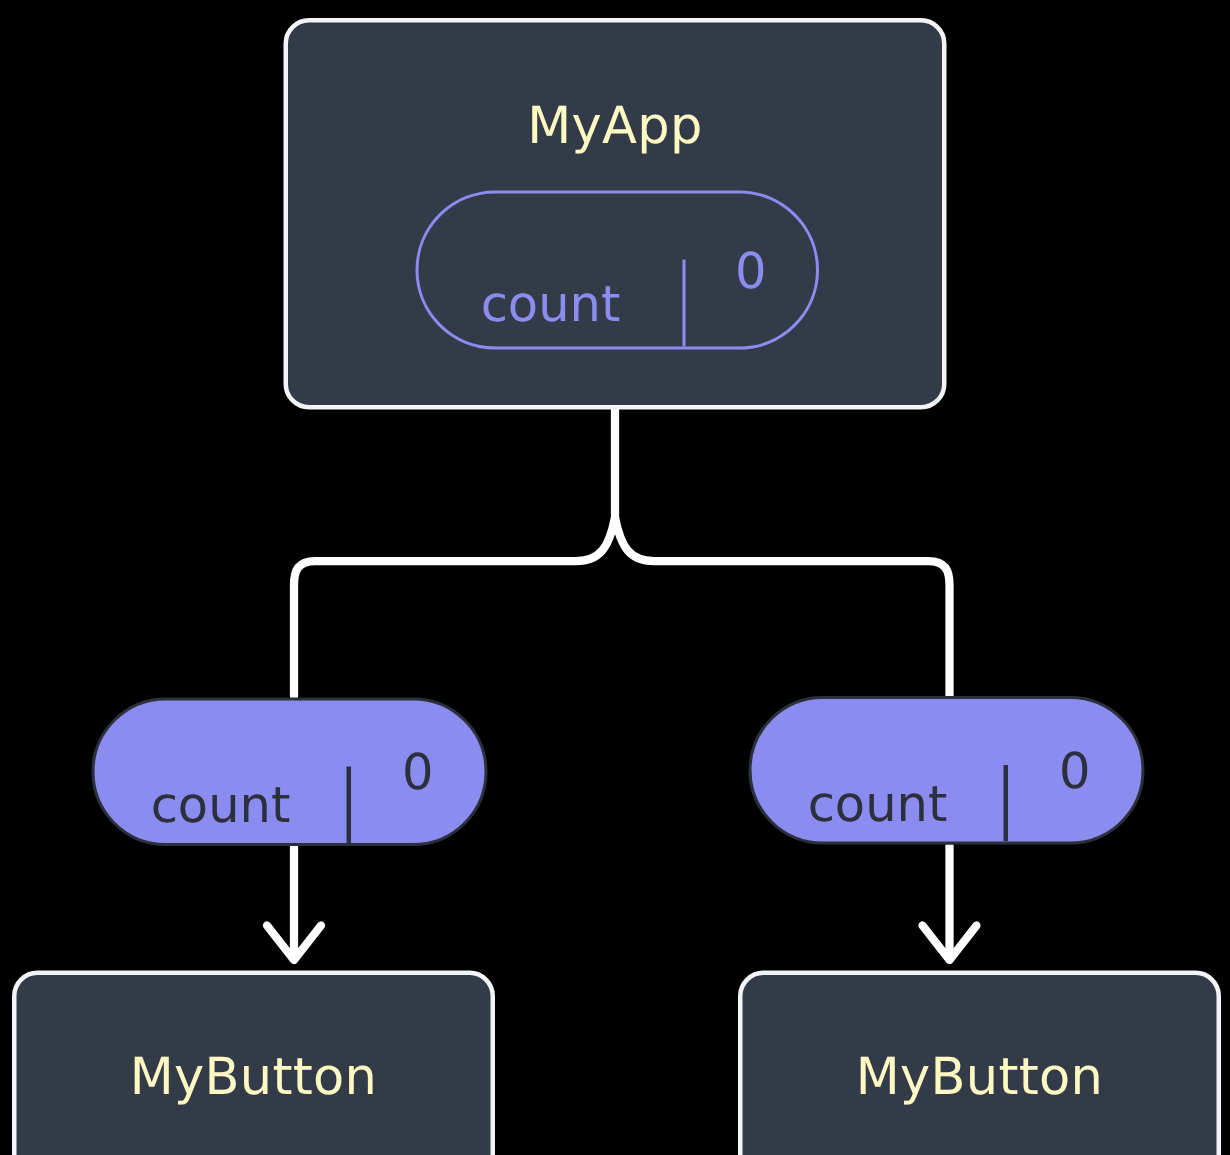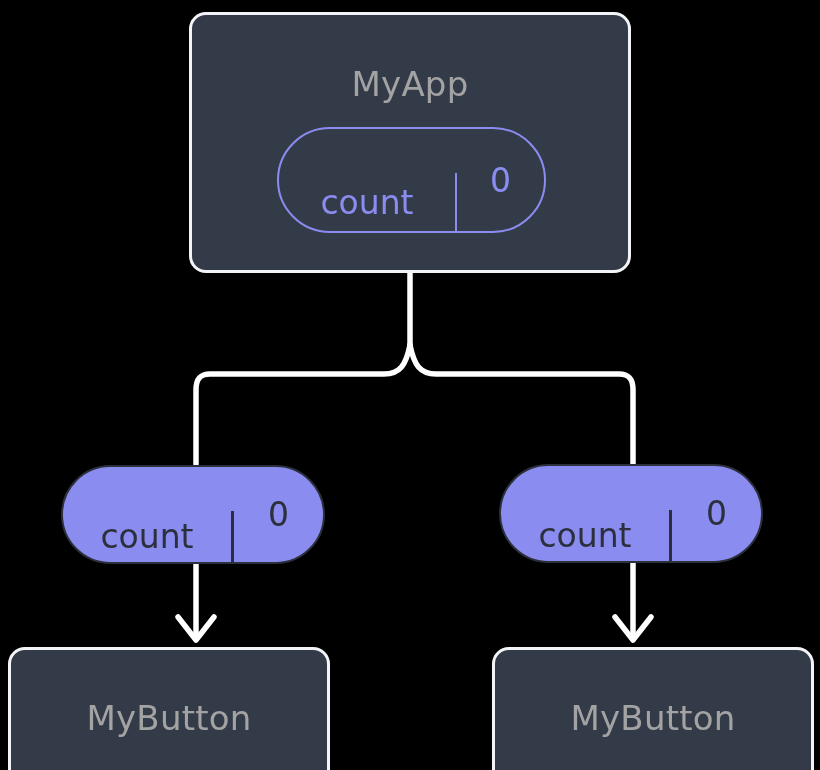--- a/index.html
+++ b/index.html
@@ -33,21 +33,21 @@
     position: absolute;
     box-sizing: border-box;
     background: #343b48;
     border: 3px solid #f2f4f7;
     border-radius: 17px;
     display: flex;
     flex-direction: column;
     align-items: center;
   }
   .node-title {
-    color: #a3a3a3;
+    color: #fef9c3;
     font-size: 34px;
     line-height: 1;
     letter-spacing: 0.2px;
     white-space: nowrap;
   }
 
   #app-node {
     left: 189px;
     top: 12px;
     width: 442px;

